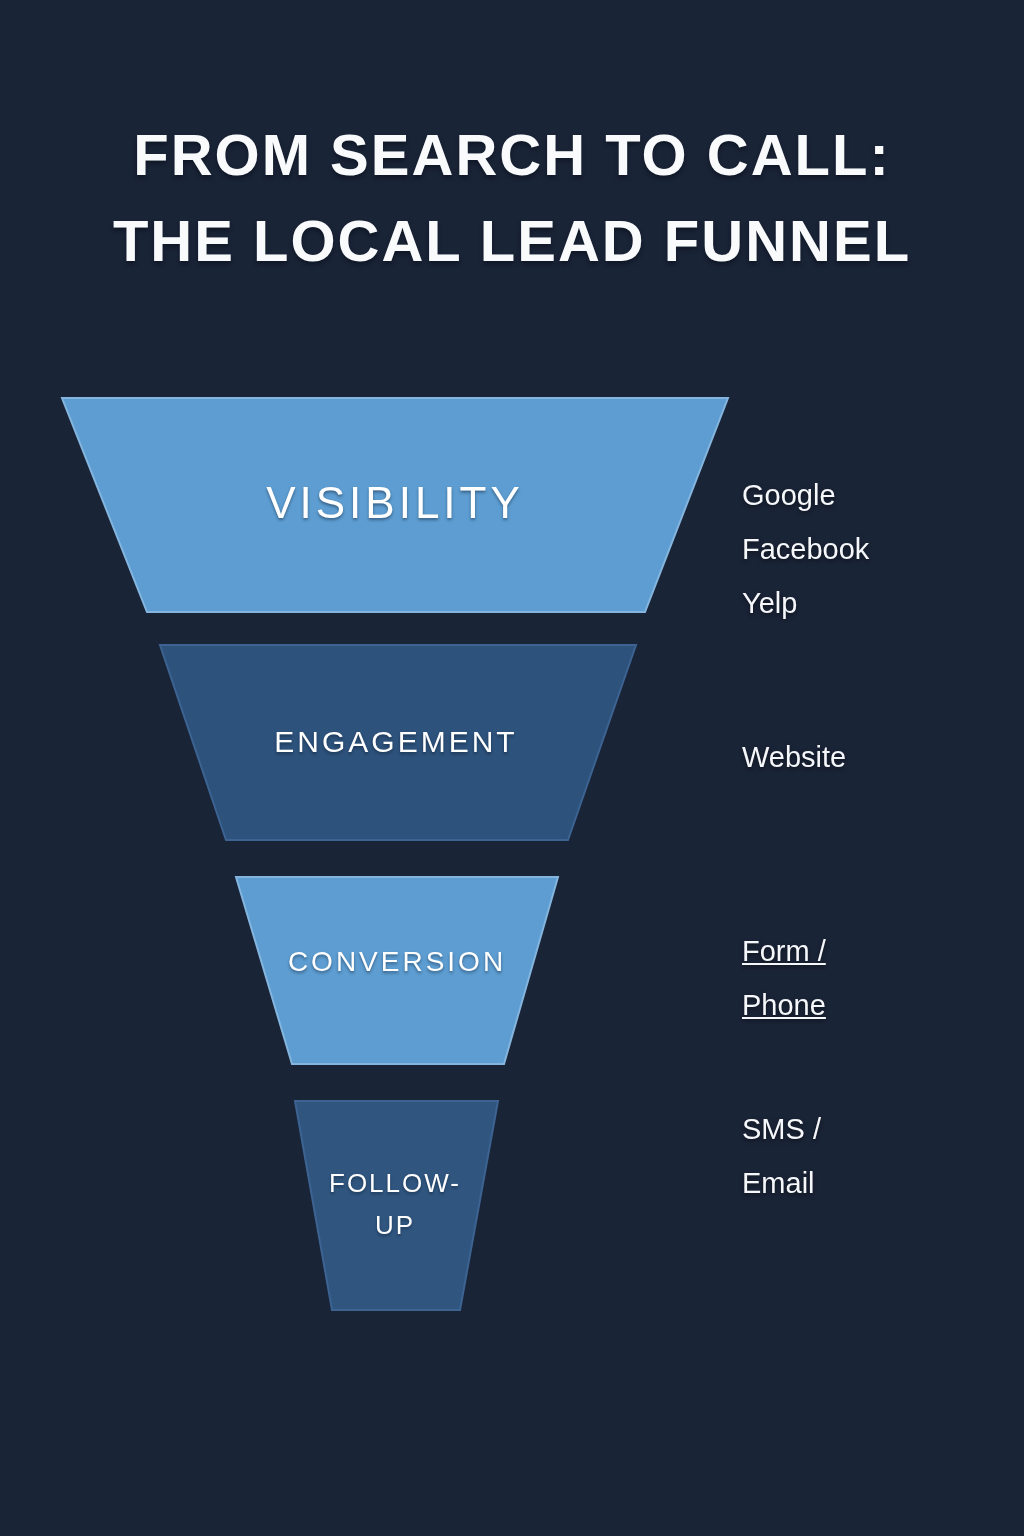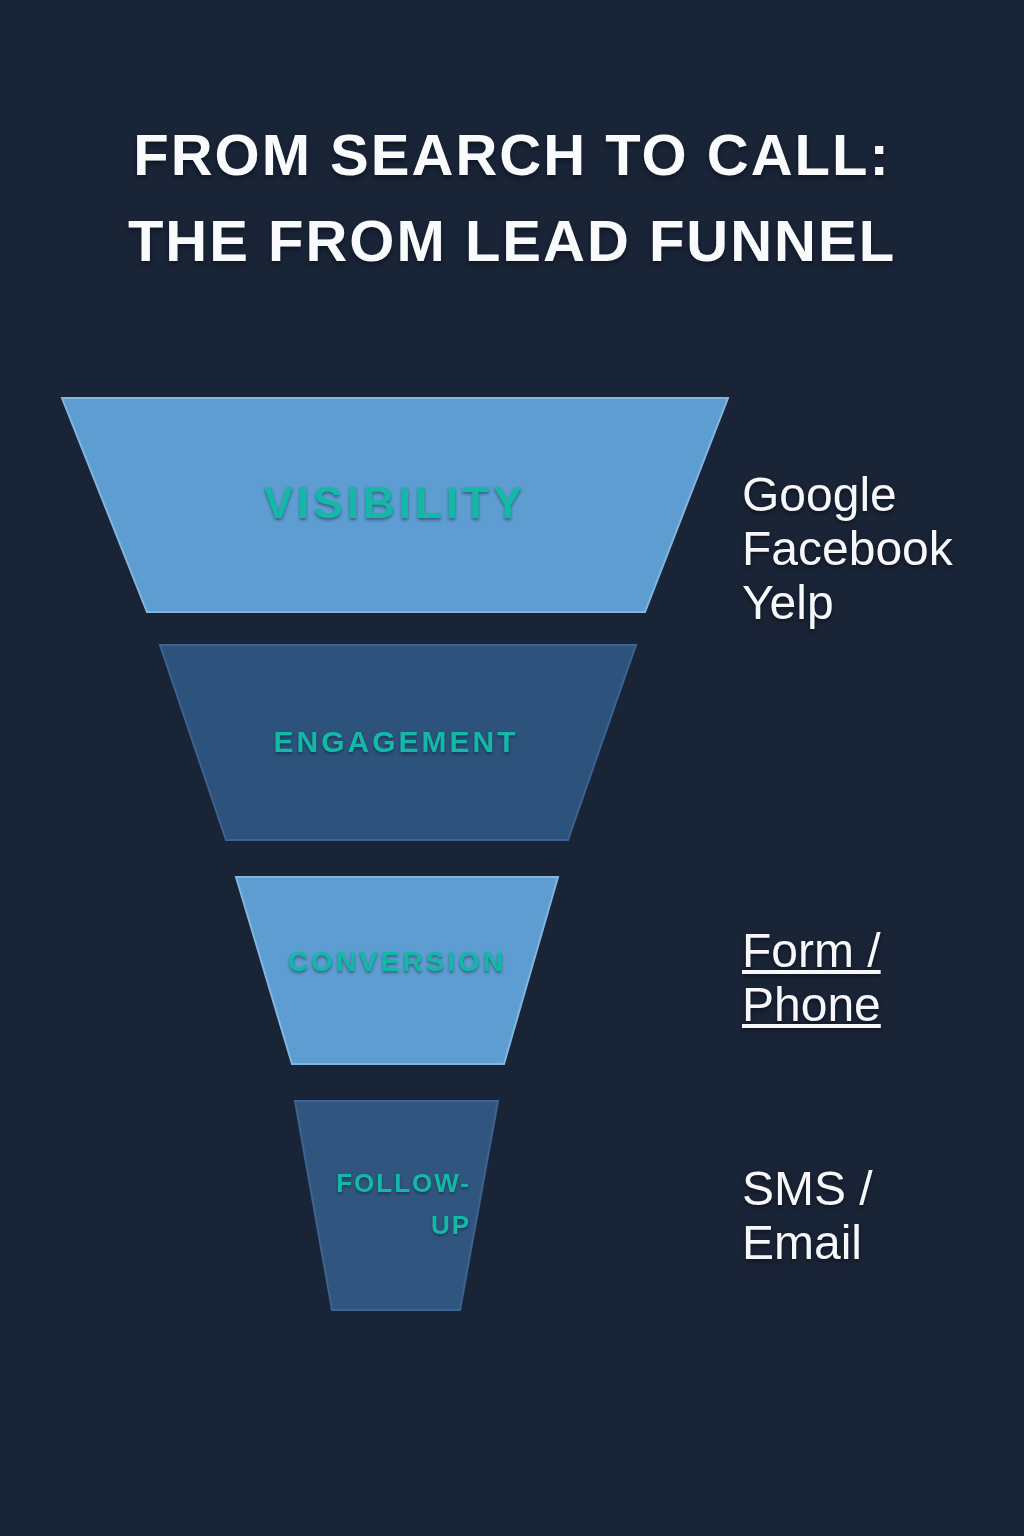--- a/index.html
+++ b/index.html
@@ -42,82 +42,85 @@
     stroke-width: 2;
   }
   .poly-dark {
     stroke: #3c6391;
     stroke-width: 2;
   }
   
   .stage-label {
     position: absolute;
     transform: translate(-50%, -50%);
-    color: #14b8a6;
-    font-weight: 700;
-    text-align: right;
+    color: #ffffff;
+    font-weight: 400;
+    text-align: center;
     white-space: nowrap;
     text-shadow: 0 2px 3px rgba(12, 24, 44, 0.45);
   }
   .stage-label.s1 { left: 395px; top: 503px;  font-size: 44px; letter-spacing: 4px; }
   .stage-label.s2 { left: 396px; top: 742px;  font-size: 30px; letter-spacing: 3px; }
   .stage-label.s3 { left: 397px; top: 962px;  font-size: 28px; letter-spacing: 3px; }
   .stage-label.s4 {
     left: 395px; top: 1204px;
     font-size: 26px; letter-spacing: 2px;
     white-space: normal;
     width: 152px;
     line-height: 42px;
   }
   
   .channels {
     position: absolute;
     left: 742px;
     width: 250px;
     color: #f5f7fa;
-    font-size: 48px;
+    font-size: 29px;
     line-height: 54px;
     font-weight: 400;
     text-align: left;
     text-shadow: 0 2px 4px rgba(0, 0, 0, 0.5);
   }
   .channels.c1 { top: 468px; }
   .channels.c2 { top: 730px; }
   .channels.c3 { top: 924px; text-decoration: underline; }
-  .channels.c4 { top: 1162px; }
+  .channels.c4 { top: 1102px; }
   .channel-line { display: block; }
 </style>
 </head>
 <body>
 
 <div class="canvas">
 
   <div class="title">
     <div>FROM SEARCH TO CALL:</div>
-    <div>THE FROM LEAD FUNNEL</div>
+    <div>THE LOCAL LEAD FUNNEL</div>
   </div>
 
   <svg class="funnel-svg" viewBox="0 0 1024 1536">
     <polygon class="poly-light" points="62,398 728,398 645,612 147,612" fill="#5d9dd1"></polygon>
     <polygon class="poly-dark" points="160,645 636,645 568,840 226,840" fill="#2d527b"></polygon>
     <polygon class="poly-light" points="236,877 558,877 504,1064 292,1064" fill="#5d9dd1"></polygon>
     <polygon class="poly-dark" points="295,1101 498,1101 460,1310 332,1310" fill="#30567f"></polygon>
   </svg>
 
   <div class="stage-label s1">VISIBILITY</div>
   <div class="stage-label s2">ENGAGEMENT</div>
   <div class="stage-label s3">CONVERSION</div>
   <div class="stage-label s4">FOLLOW-UP</div>
 
   <div class="channels c1">
     <span class="channel-line">Google</span>
     <span class="channel-line">Facebook</span>
     <span class="channel-line">Yelp</span>
   </div>
 
+  <div class="channels c2">
+    <span class="channel-line">Website</span>
+  </div>
 
   <div class="channels c3">
     <span class="channel-line">Form /</span>
     <span class="channel-line">Phone</span>
   </div>
 
   <div class="channels c4">
     <span class="channel-line">SMS /</span>
     <span class="channel-line">Email</span>
   </div>

